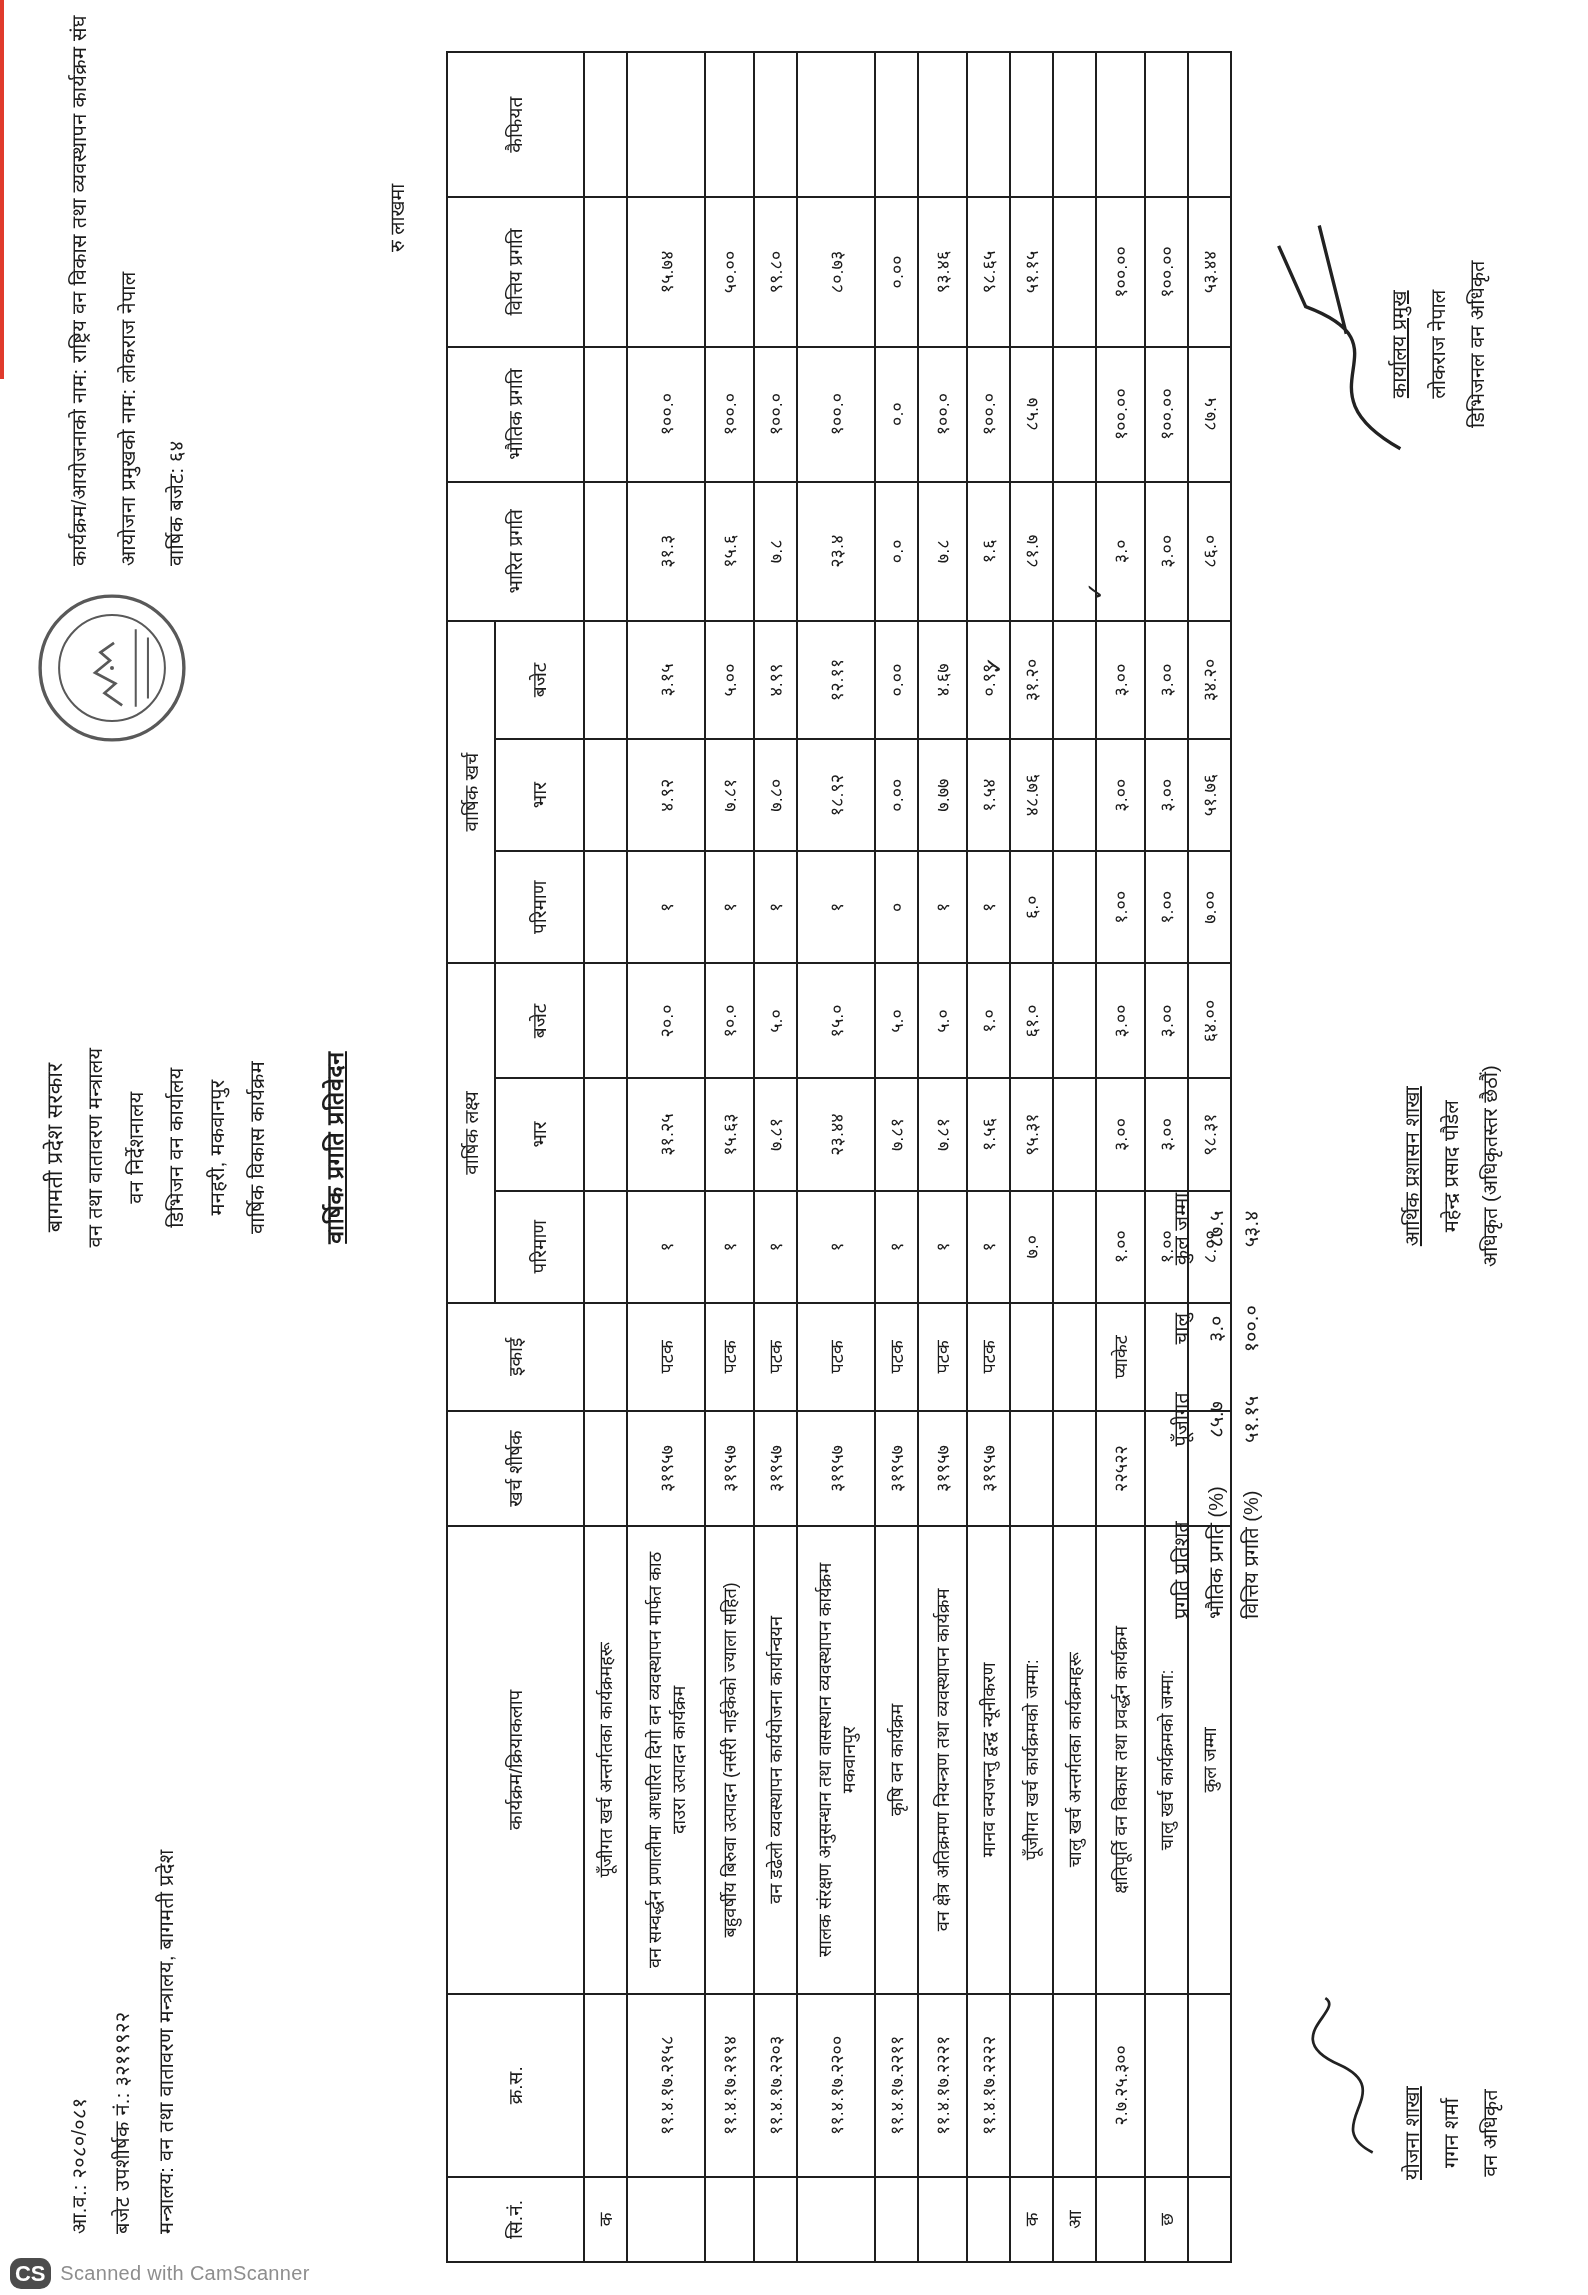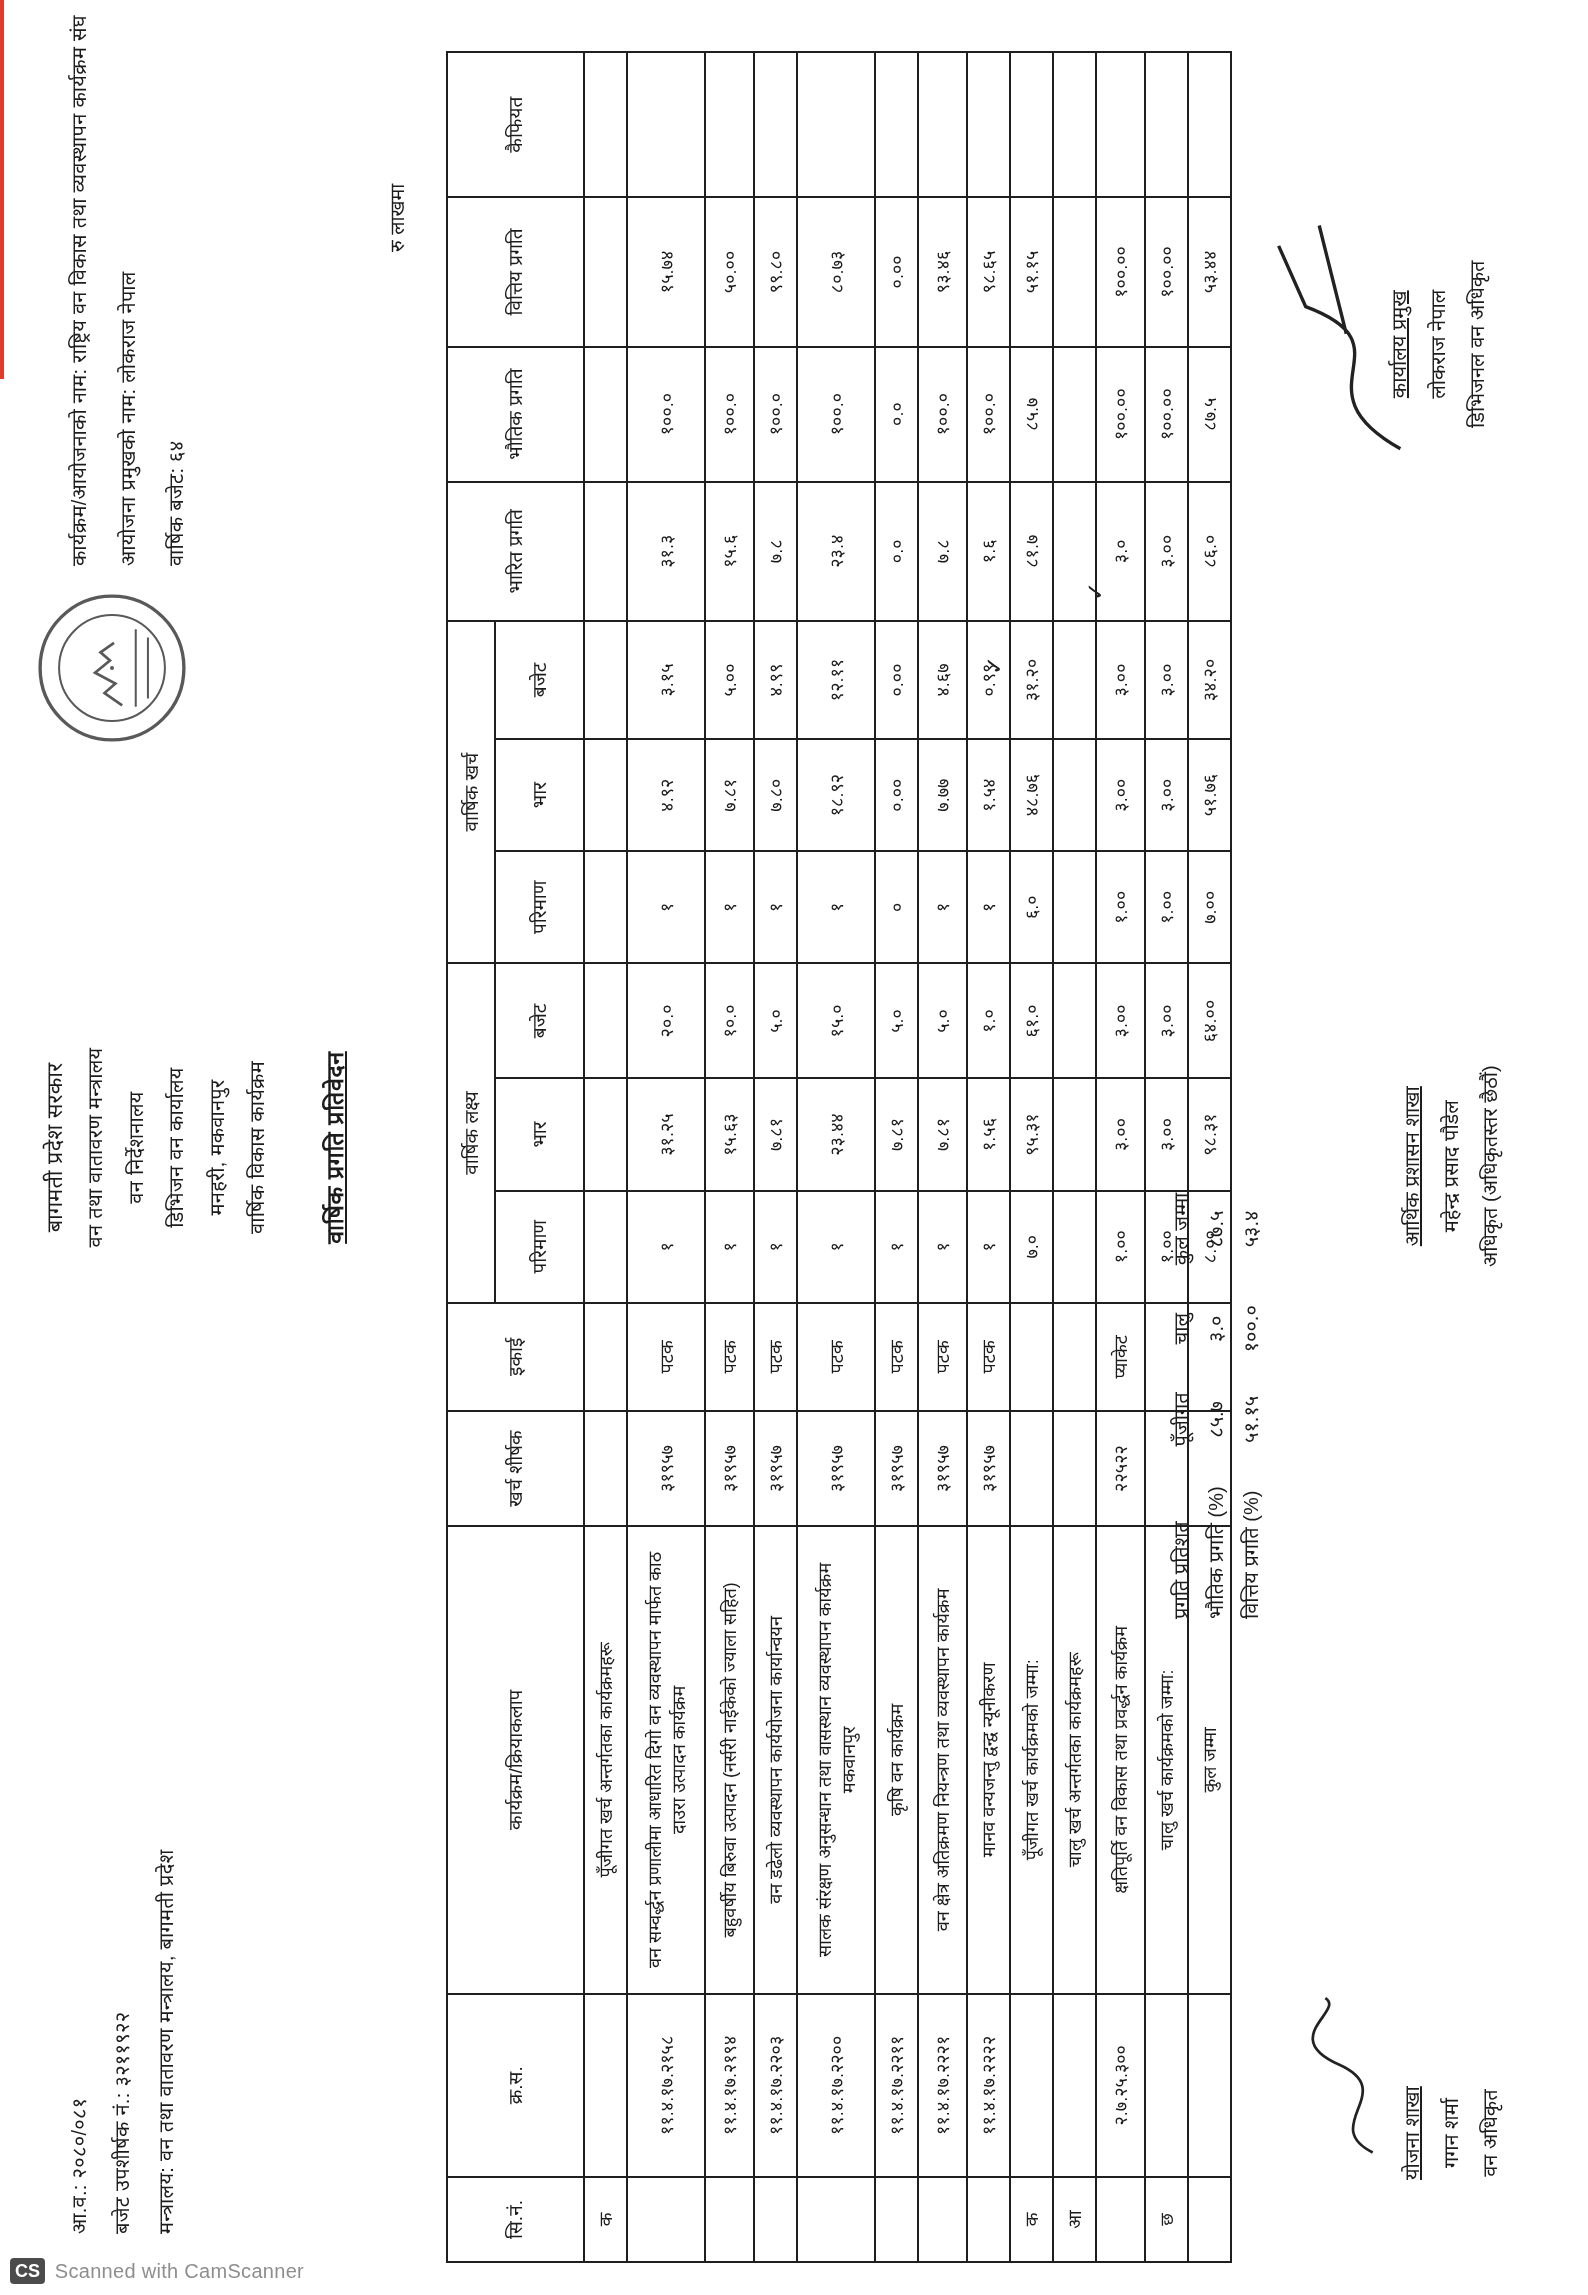--- a/index.html
+++ b/index.html
@@ -43,21 +43,21 @@
   .sig-svg{position:absolute;pointer-events:none;}
   
   .seal{left:1549px;top:34px;width:156px;height:156px;opacity:.85;}
   
   .watermark{
     position:absolute;left:9.5px;top:2258px;display:flex;align-items:center;gap:9.5px;
     font-size:20px;color:#8e8e8e;letter-spacing:0.3px;
   }
   .cs-box{
     display:inline-block;background:#4c4c4c;color:#ffffff;font-weight:bold;
-    font-size:18px;padding:2.7px 5.4px;border-radius:4px;letter-spacing:0;
+    font-size:22px;padding:2.7px 5.4px;border-radius:11px;letter-spacing:0;
   }
   .red-edge{position:absolute;left:0;top:0;width:4px;height:379px;background:#e03a2c;}
   .tick{position:absolute;font-size:23px;color:#222;}
 </style>
 </head>
 <body>
 
 <div class="landscape">
 
   <div class="abs hline" style="left:61px;top:65px;">आ.व.: २०८०/०८१</div>

